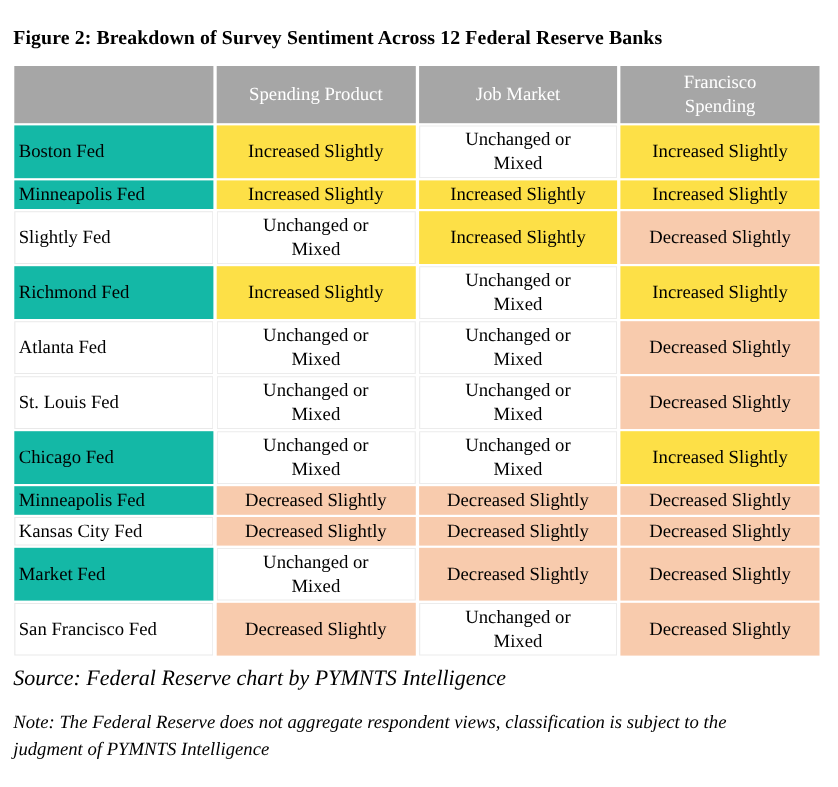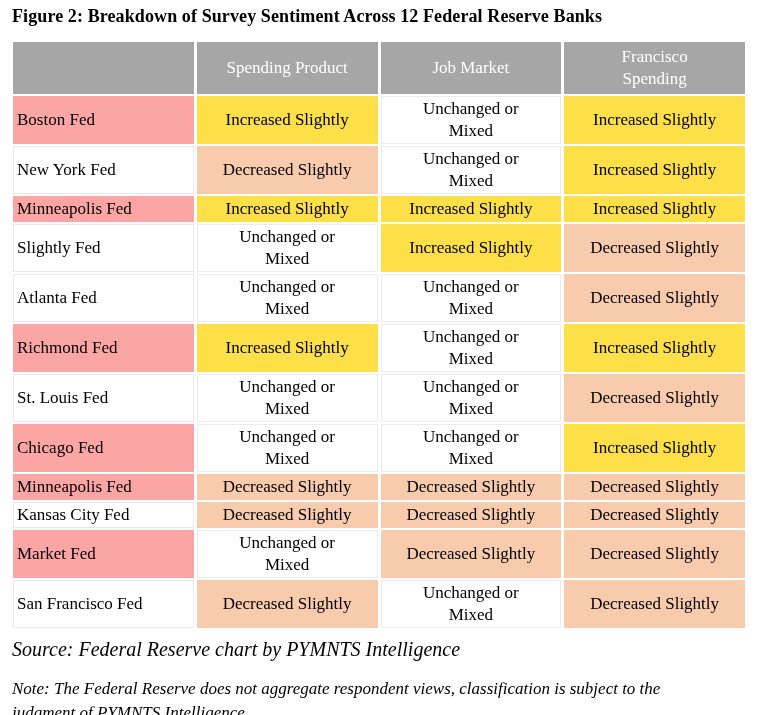--- a/index.html
+++ b/index.html
@@ -6,21 +6,21 @@
     margin: 0;
     padding: 0;
     background: #ffffff;
     font-family: "Liberation Serif", "DejaVu Serif", serif;
     color: #000000;
   }
   .page {
     width: 762px;
     height: 715px;
     box-sizing: border-box;
-    padding: 4px 12px 0 12px;
+    padding: 22px 12px 0 12px;
     background: #ffffff;
     overflow: hidden;
   }
   .figure-title {
     font-size: 18px;
     font-weight: bold;
     margin: 2px 0 13px 0;
     letter-spacing: 0.1px;
   }
   table.sentiment-table {
@@ -46,21 +46,21 @@
     white-space: pre-line;
     height: 48px;
   }
   td.bank {
     text-align: left;
     padding-left: 9px;
     background: #FFFFFF;
     box-shadow: inset 0 0 0 1px #E9E9E9;
   }
   td.bank.stripe {
-    background: #fca5a5;
+    background: #14b8a6;
     box-shadow: none;
   }
   td.val {
     text-align: center;
     white-space: pre-line;
   }
   td.val.s-increased { background: #fde047; }
   td.val.s-decreased { background: #F8CBAD; }
   td.val.s-unchanged {
     background: #FFFFFF;
@@ -99,53 +99,46 @@
     </thead>
     <tbody id="table-body">
         <tr>
           <td class="bank stripe">Boston Fed</td>
           <td class="val s-increased">Increased Slightly</td>
           <td class="val s-unchanged">Unchanged or
 Mixed</td>
           <td class="val s-increased">Increased Slightly</td>
         </tr>
         <tr>
-          <td class="bank">New York Fed</td>
-          <td class="val s-decreased">Decreased Slightly</td>
-          <td class="val s-unchanged">Unchanged or
-Mixed</td>
-          <td class="val s-increased">Increased Slightly</td>
-        </tr>
-        <tr>
           <td class="bank stripe">Minneapolis Fed</td>
           <td class="val s-increased">Increased Slightly</td>
           <td class="val s-increased">Increased Slightly</td>
           <td class="val s-increased">Increased Slightly</td>
         </tr>
         <tr>
           <td class="bank">Slightly Fed</td>
           <td class="val s-unchanged">Unchanged or
 Mixed</td>
           <td class="val s-increased">Increased Slightly</td>
           <td class="val s-decreased">Decreased Slightly</td>
         </tr>
         <tr>
+          <td class="bank stripe">Richmond Fed</td>
+          <td class="val s-increased">Increased Slightly</td>
+          <td class="val s-unchanged">Unchanged or
+Mixed</td>
+          <td class="val s-increased">Increased Slightly</td>
+        </tr>
+        <tr>
           <td class="bank">Atlanta Fed</td>
           <td class="val s-unchanged">Unchanged or
 Mixed</td>
           <td class="val s-unchanged">Unchanged or
 Mixed</td>
           <td class="val s-decreased">Decreased Slightly</td>
-        </tr>
-        <tr>
-          <td class="bank stripe">Richmond Fed</td>
-          <td class="val s-increased">Increased Slightly</td>
-          <td class="val s-unchanged">Unchanged or
-Mixed</td>
-          <td class="val s-increased">Increased Slightly</td>
         </tr>
         <tr>
           <td class="bank">St. Louis Fed</td>
           <td class="val s-unchanged">Unchanged or
 Mixed</td>
           <td class="val s-unchanged">Unchanged or
 Mixed</td>
           <td class="val s-decreased">Decreased Slightly</td>
         </tr>
         <tr>

